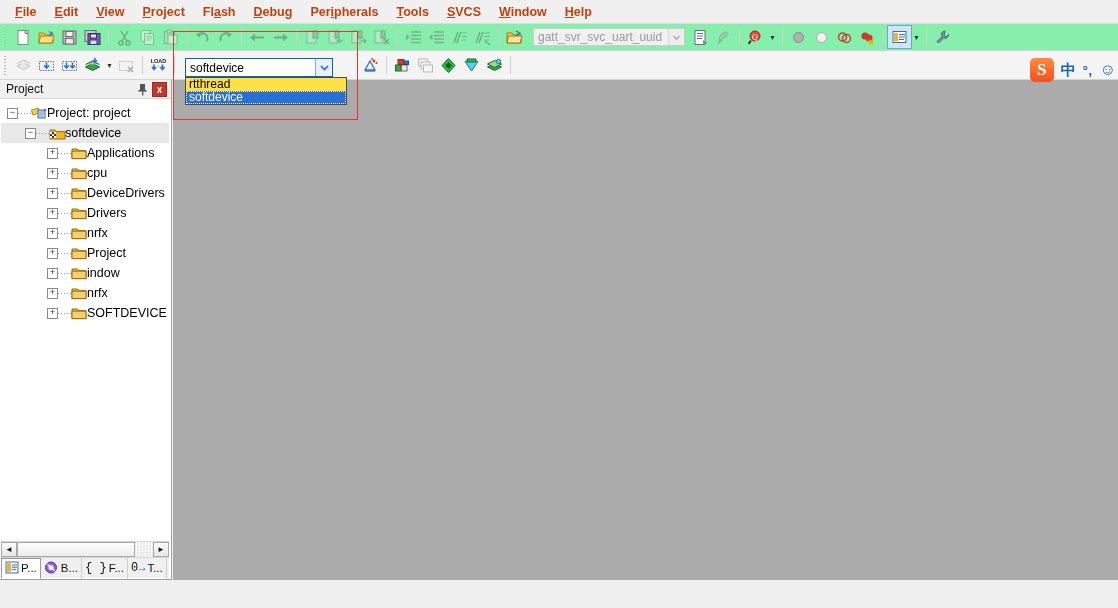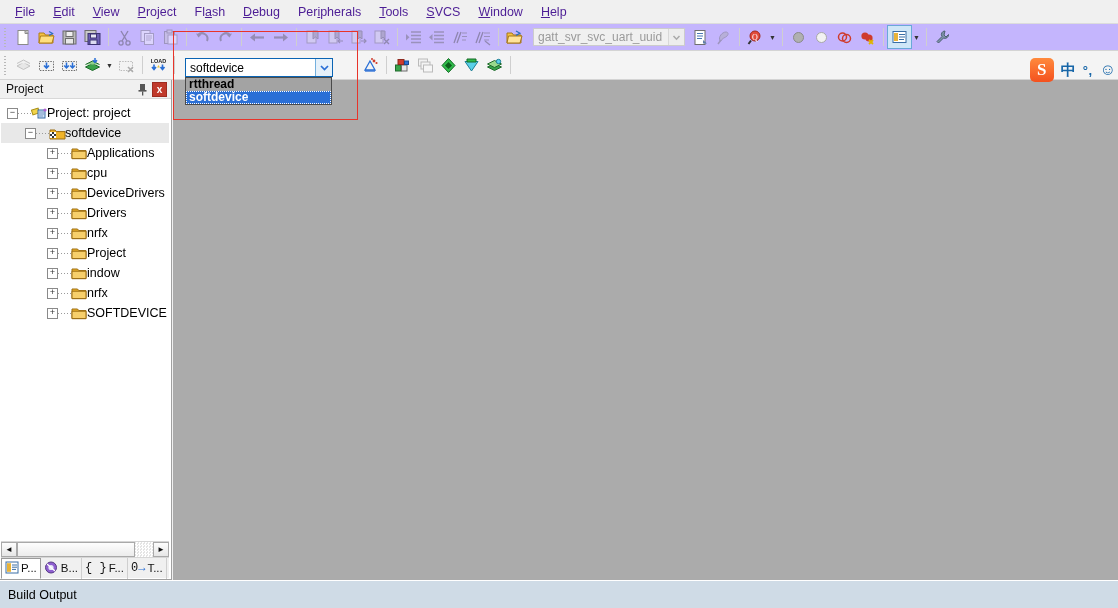--- a/index.html
+++ b/index.html
@@ -21,32 +21,33 @@
     position: absolute; left: 0; top: 0;
     width: 1118px; height: 24px;
     background: #f0f0f0;
     border-bottom: 1px solid #dcdcdc;
     display: flex; align-items: center;
     padding-left: 6px;
     box-sizing: border-box;
   }
   .menu-item {
     font-size: 12.5px;
-    color: #4c1d95;
+    color: #c2410c;
     padding: 3px 9px;
     cursor: default;
     white-space: nowrap;
+    font-weight: bold;
   }
   .menu-item u { text-decoration: underline; }
 
   
   .toolbar {
     position: absolute; left: 0;
     width: 1118px;
-    background: #c4b5fd;
+    background: #86efac;
     border-bottom: 1px solid #d4d4d4;
     box-sizing: border-box;
     display: flex; align-items: center;
   }
   .toolbar-1 { top: 24px; height: 27px; }
   .toolbar-2 { top: 51px; height: 29px; background:#f4f4f4; }
 
   .grip {
     width: 7px; height: 19px;
     margin: 0 3px 0 2px;
@@ -235,26 +236,25 @@
   .combo-arrow {
     width: 17px; height: 17px;
     background: #e6f1fa;
     border-left: 1px solid #74b0de;
     display:flex; align-items:center; justify-content:center;
     box-sizing: border-box; flex:none;
   }
   .droplist {
     position: absolute;
     left: 0; top: 19px;
-    width: 147px;
-    background: #a3a3a3;
+    width: 162px;
+    background: #fde047;
     border: 1px solid #4a4a4a;
     box-sizing: border-box;
     z-index: 41;
-    font-weight: bold;
   }
   .dropitem {
     height: 13px; line-height: 13px;
     font-size: 12px; color: #000;
     padding: 0 0 0 3px;
     white-space: nowrap;
     cursor: default;
   }
   .dropitem.highlight {
     background: #2a6fd6;
@@ -868,17 +868,14 @@
         <span style="font-family:'Liberation Mono',monospace;font-size:12px;color:#111;">{&nbsp;}</span>
         <span>F...</span>
       </div>
       <div class="ptab">
         <span style="font-family:'Liberation Mono',monospace;font-size:12px;color:#111;">0<span style="color:#2a6fd6;">→</span></span>
         <span>T...</span>
       </div>
     </div>
   </div>
 
-  <div class="build-output">
-    <span class="build-output-label">Build Output</span>
-  </div>
 
 </div>
 
 </body></html>

